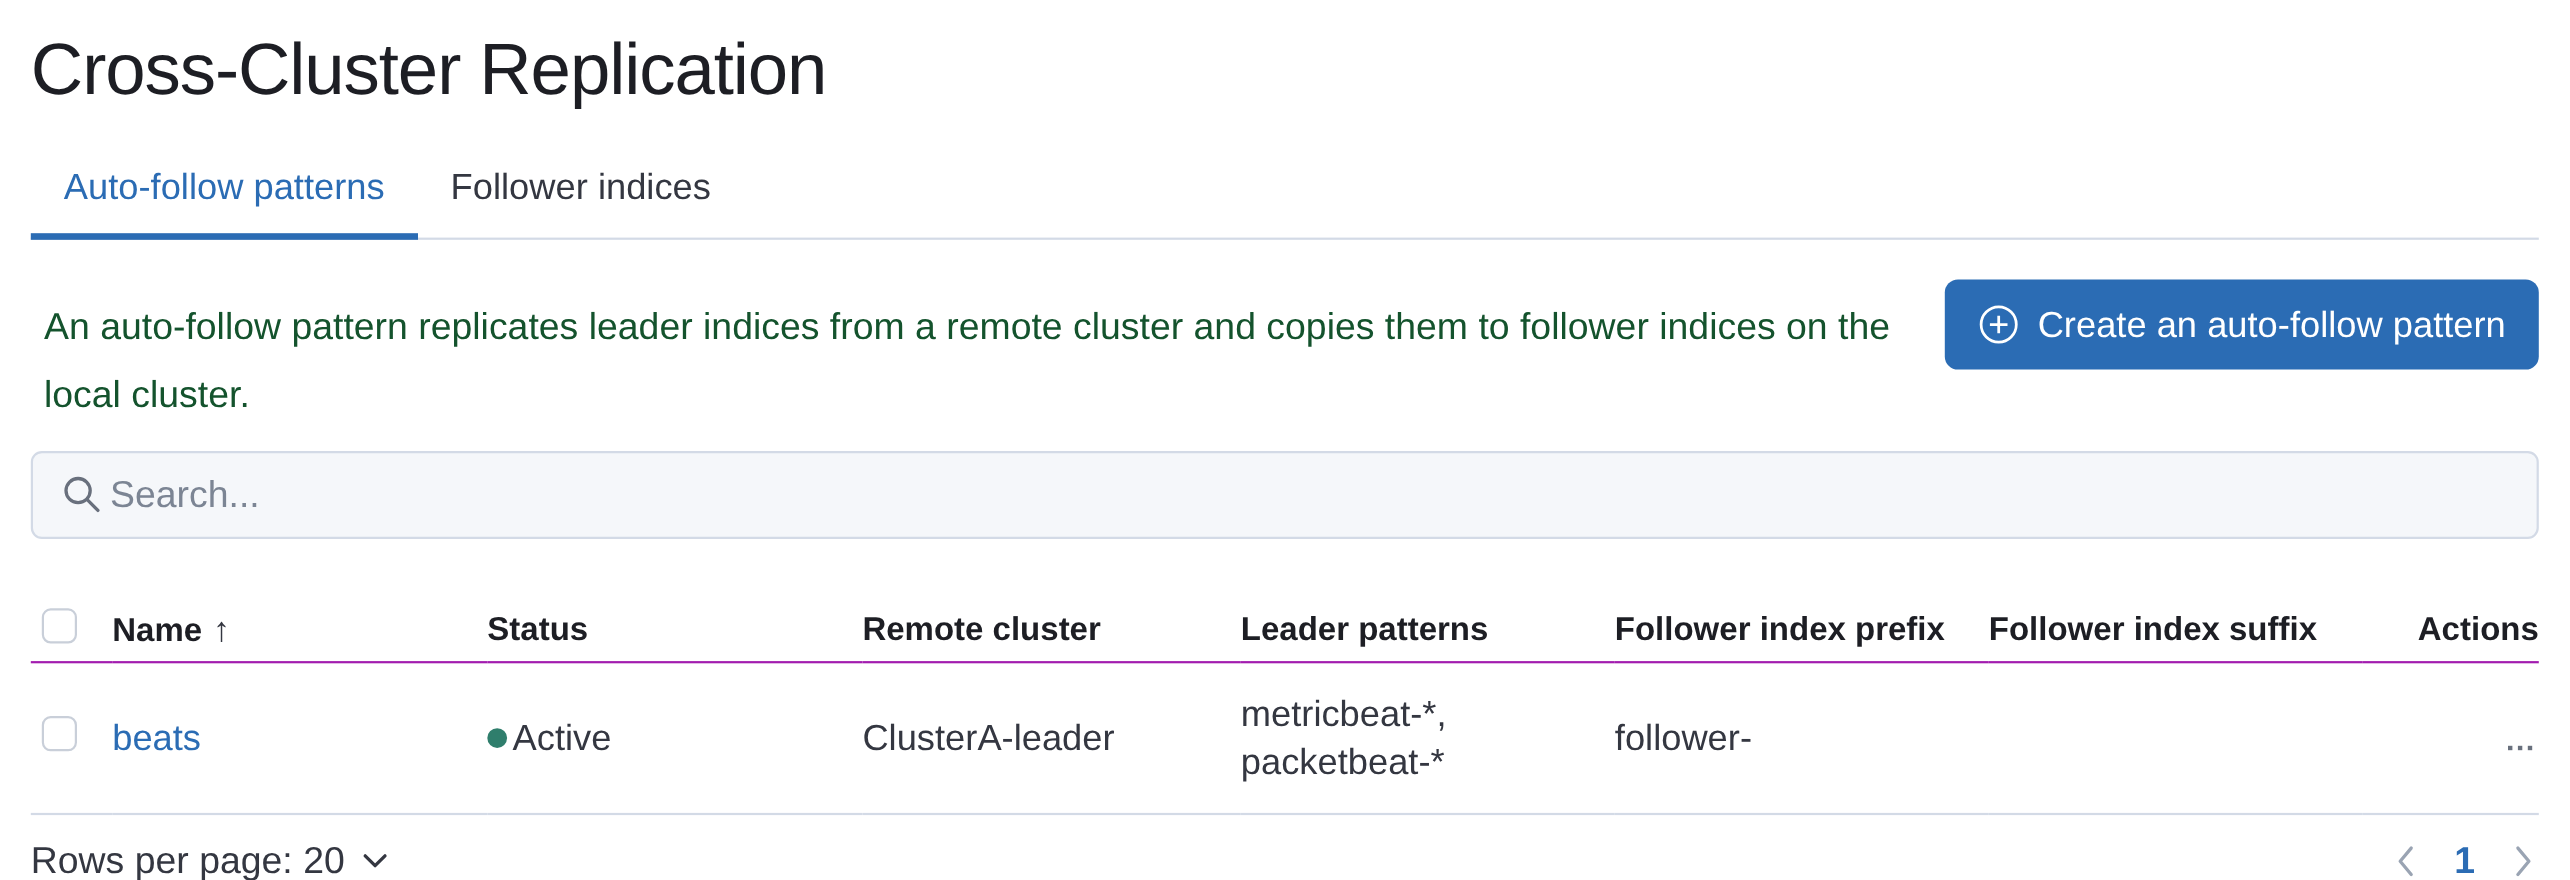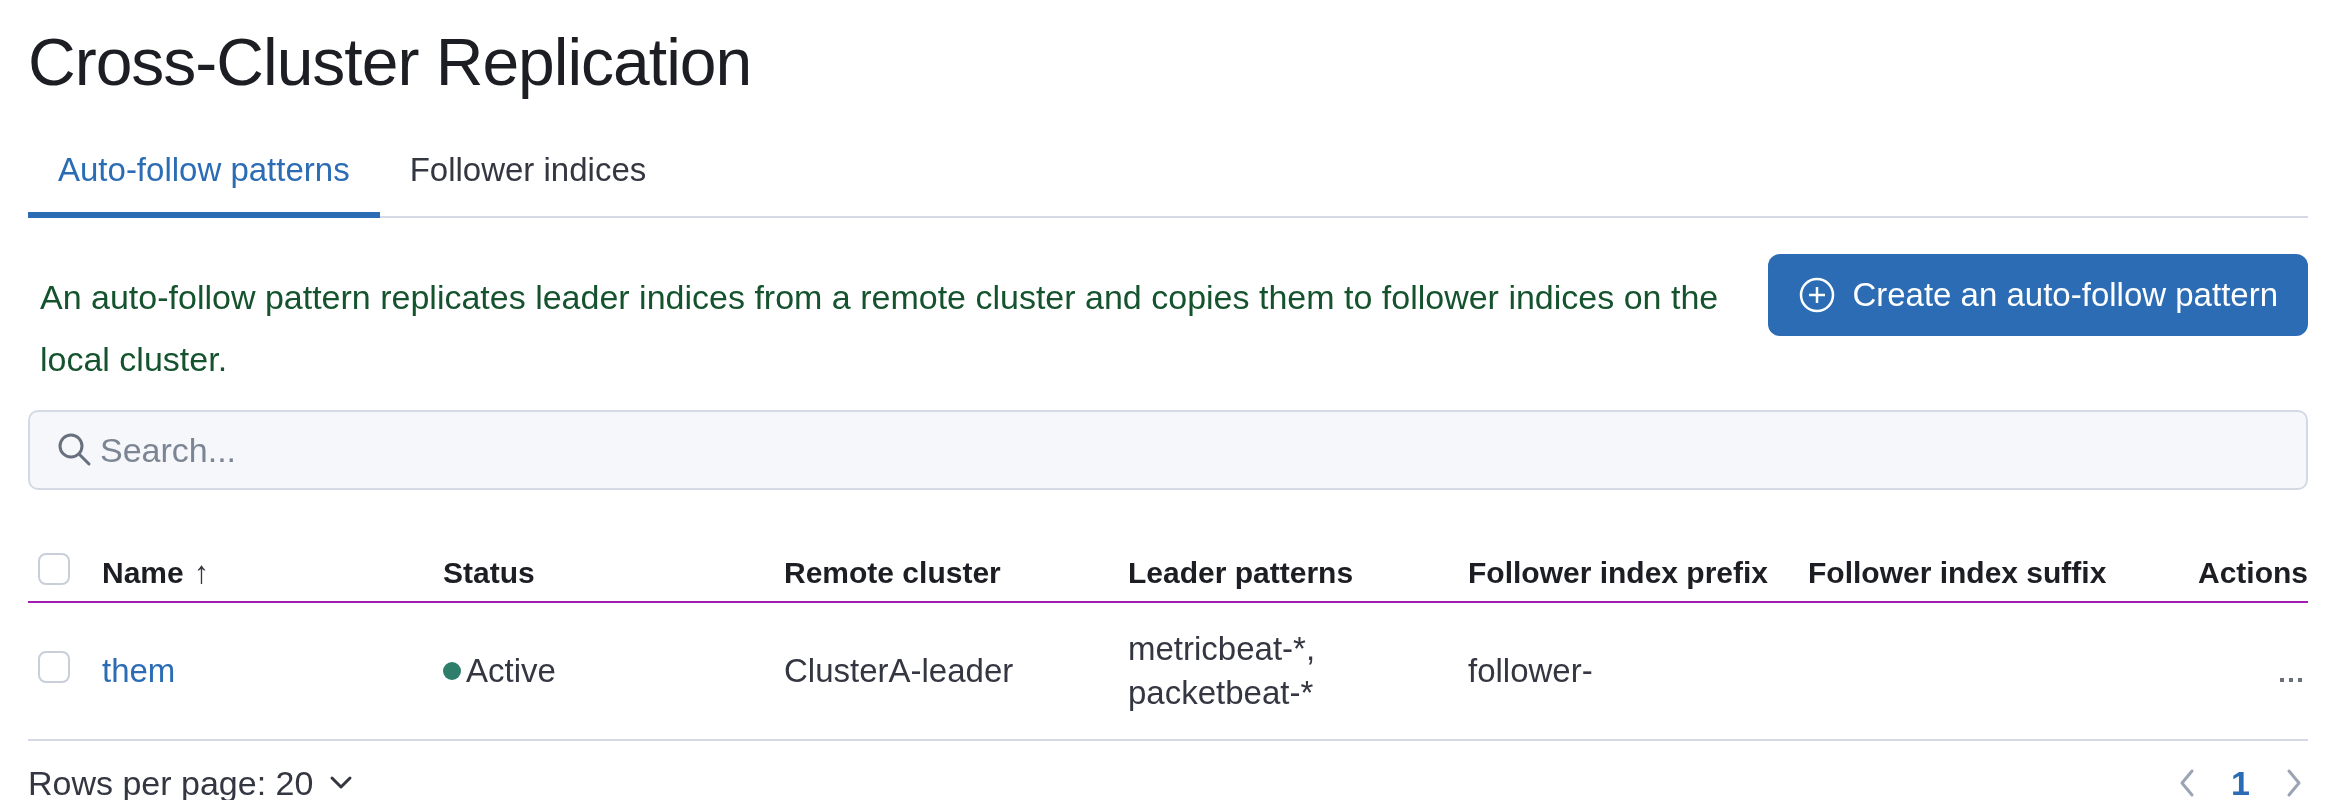--- a/index.html
+++ b/index.html
@@ -190,21 +190,21 @@
         <th>Remote cluster</th>
         <th>Leader patterns</th>
         <th>Follower index prefix</th>
         <th>Follower index suffix</th>
         <th class="actions">Actions</th>
       </tr>
     </thead>
     <tbody>
       <tr>
         <td><span class="checkbox"></span></td>
-        <td><a class="link">them</a></td>
+        <td><a class="link">beats</a></td>
         <td>
           <span class="status-cell">
             <span class="status-dot"></span>
             <span>Active</span>
           </span>
         </td>
         <td>ClusterA-leader</td>
         <td>
           <div class="patterns-cell">
             <div>metricbeat-*,</div>

